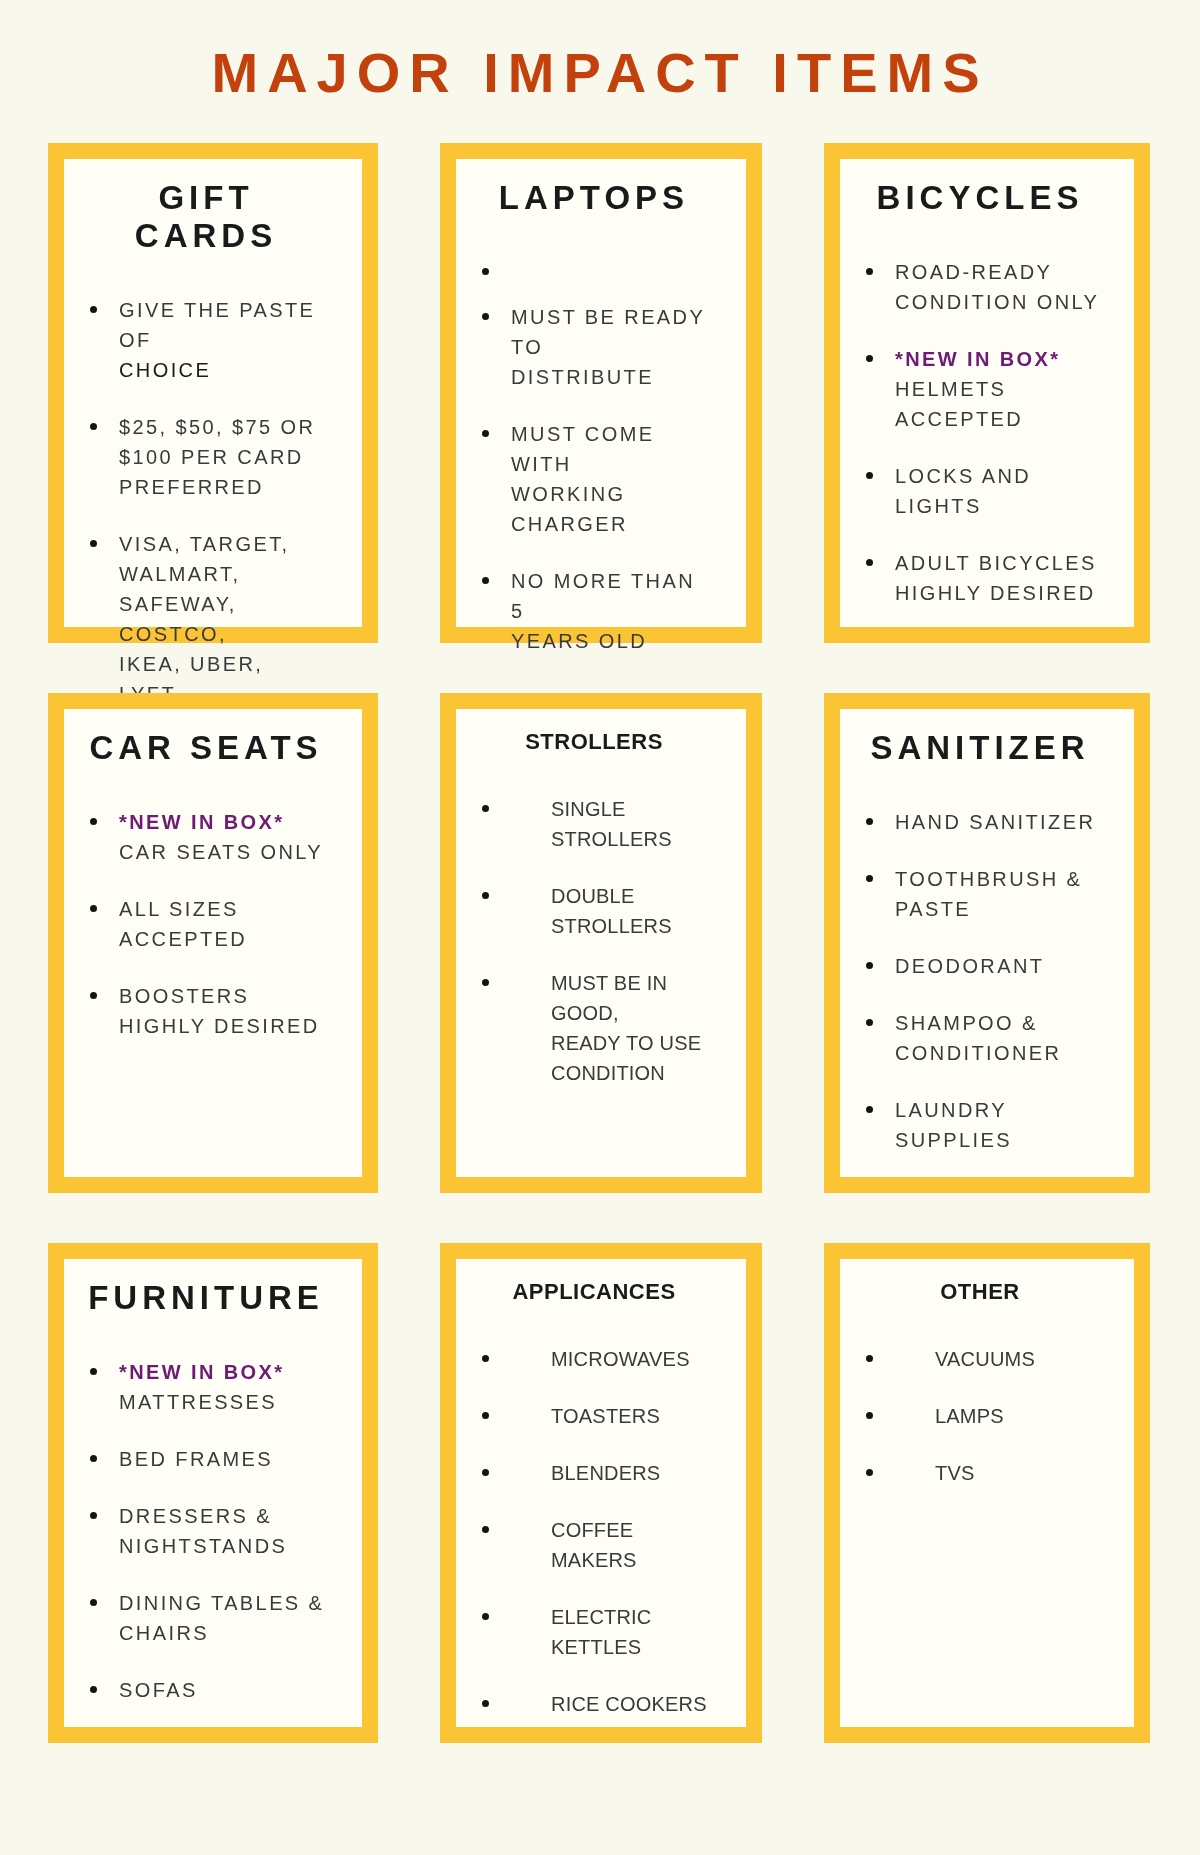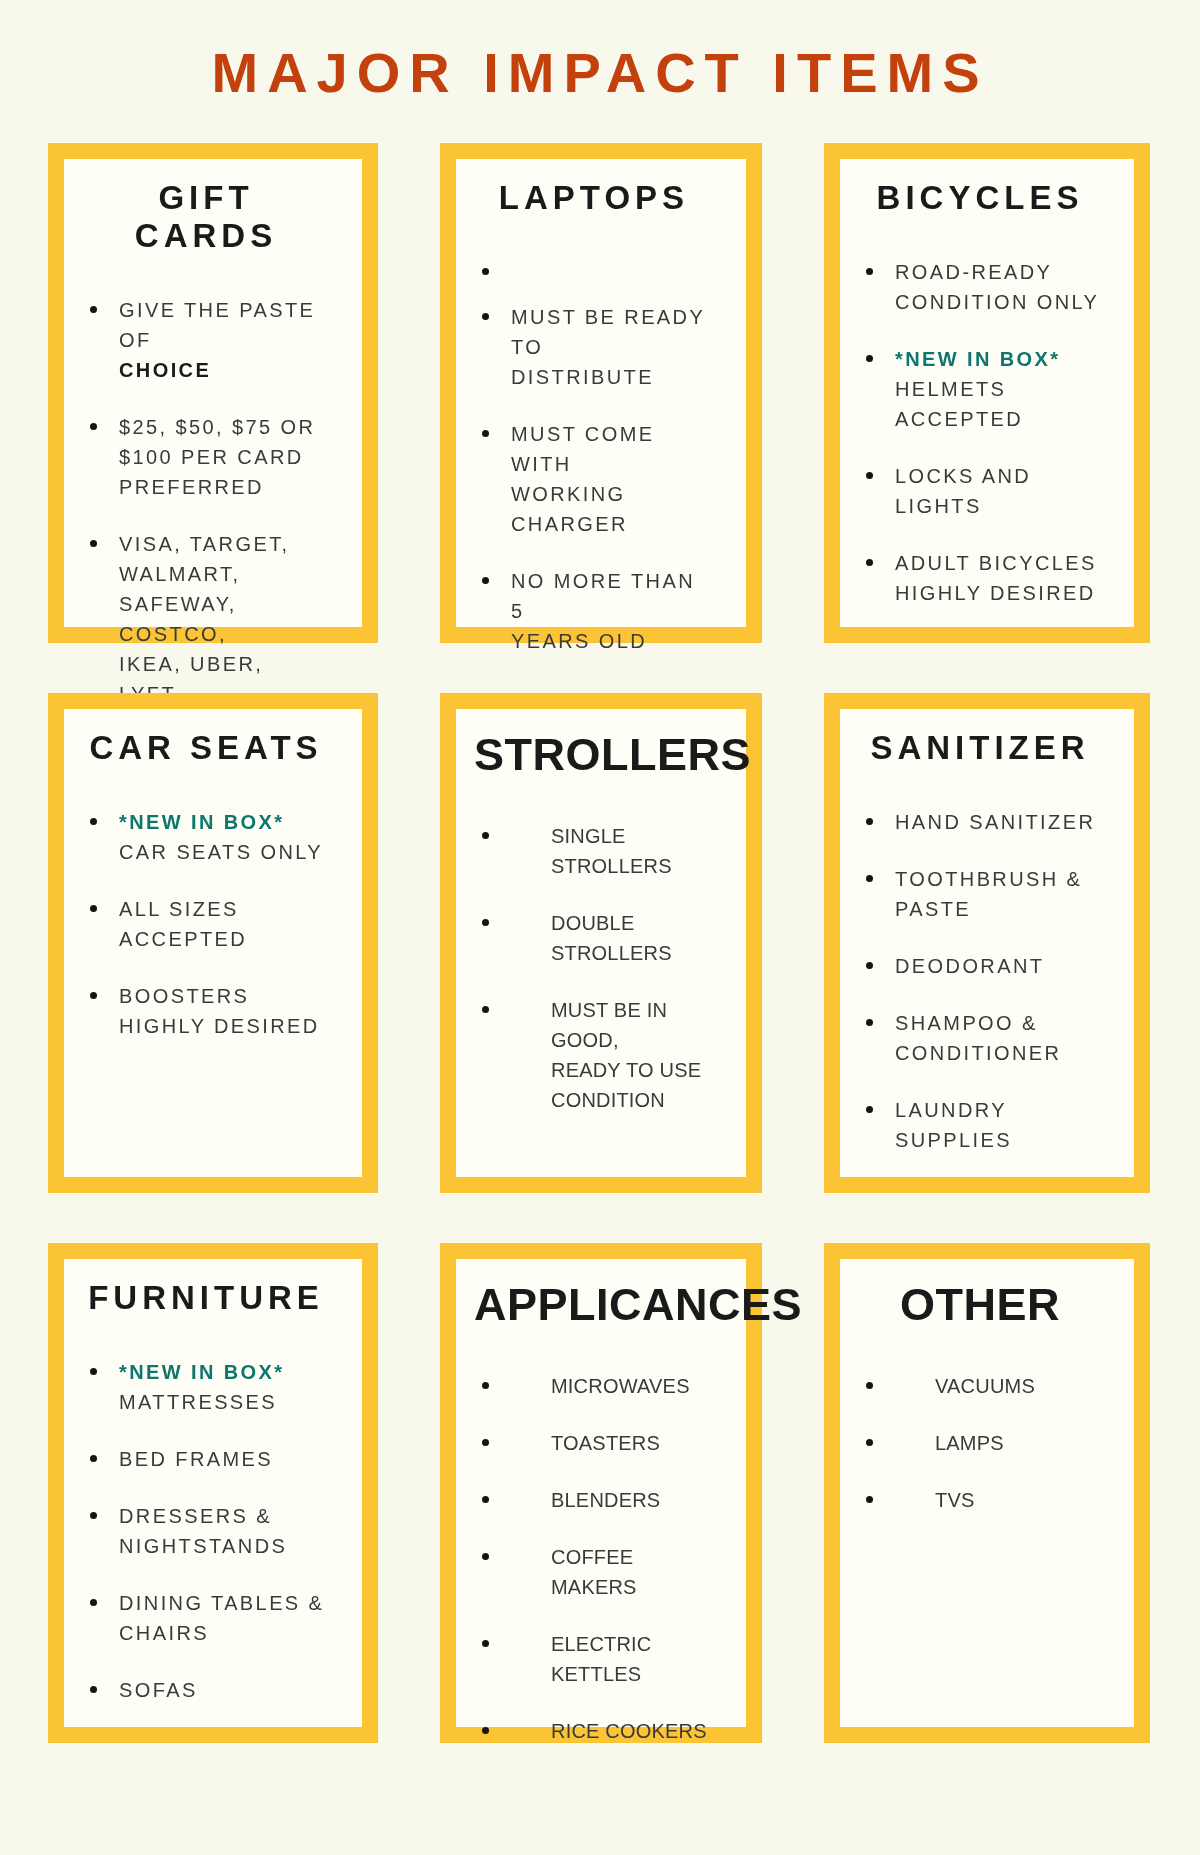--- a/index.html
+++ b/index.html
@@ -26,37 +26,37 @@
     border:16px solid #FBC434;
     background:#FFFEF6;
     padding:12px 32px 0 18px;
   }
   .box h2 {
     margin:8px 0 0; text-align:center;
     font-size:33px; font-weight:700; color:#1A1A1A;
     line-height:1.15;
   }
   .box.spaced h2 { letter-spacing:5px; }
-  .box.tight  h2 { letter-spacing:0.5px; font-size:45px; }
+  .box.tight  h2 { letter-spacing:0.5px; font-size:22px; }
   .box ul { list-style:none; margin:40px 0 0 0; padding:0 0 0 8px; }
   .box li {
     display:flex; align-items:flex-start;
     margin-bottom:27px;
     font-size:20px; line-height:1.5; color:#3A3A3A;
   }
   .box.spaced li { letter-spacing:2.4px; }
   .box.tight  li { letter-spacing:0.2px;gap:40px; }
   .dot {
     flex:none; width:7px; height:7px; border-radius:50%;
     background:#141414; margin:11px 22px 0 0;
   }
   .item-text { white-space:pre-line; }
   .seg-plain { }
-  .seg-bold { font-weight:700; color:#1A1A1A; }
-  .seg-red  { font-weight:700; color:#0f766e; }
+  .seg-bold { font-weight:400; color:#1A1A1A; }
+  .seg-red  { font-weight:700; color:#701a75; }
 </style>
 </head>
 <body>
 
 <div class="page">
   <h1 class="title">MAJOR IMPACT ITEMS</h1>
   <div class="grid" id="grid">
       <section class="box spaced">
         <h2>GIFT CARDS</h2>
         <ul>

